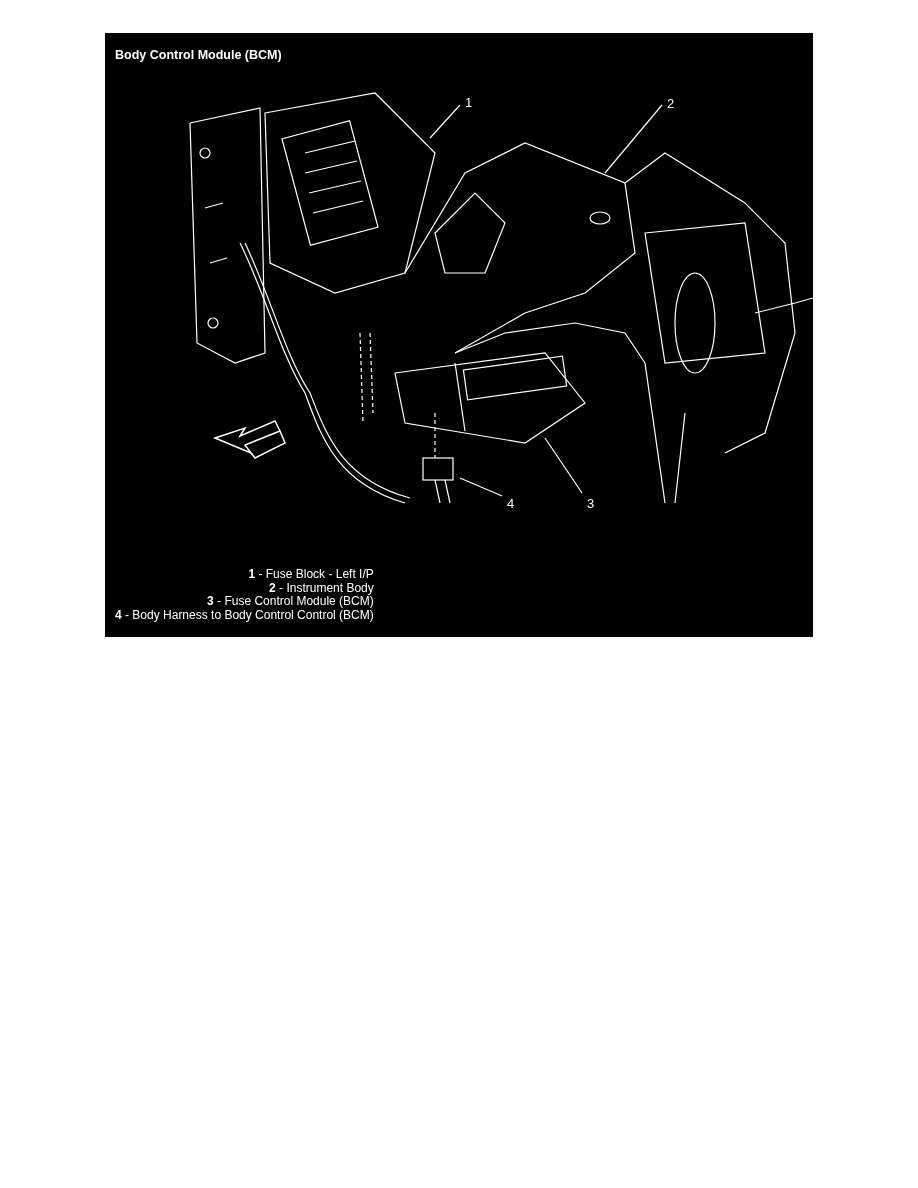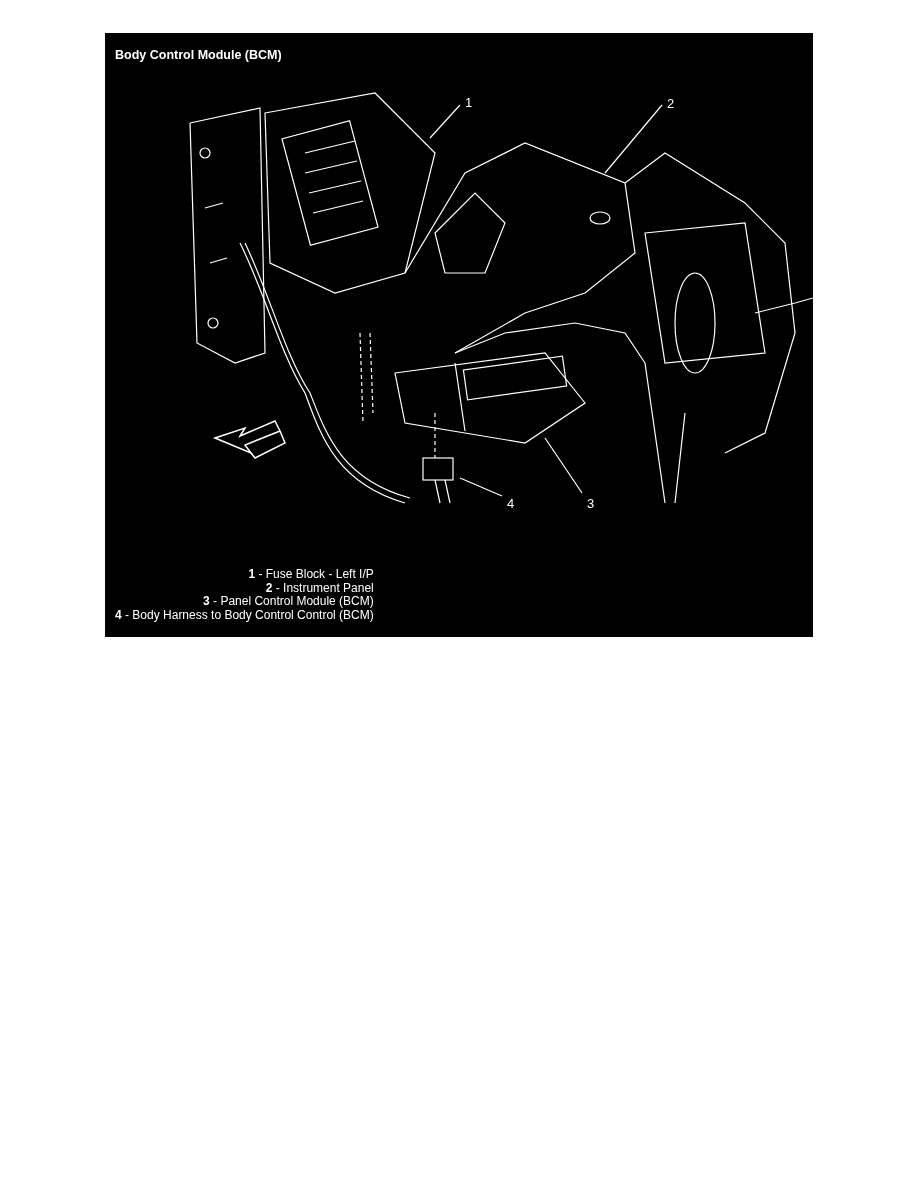--- a/index.html
+++ b/index.html
@@ -77,17 +77,17 @@
     </g>
   </svg>
 
   <div class="callout" style="left:360px; top:62px;">1</div>
   <div class="callout" style="left:562px; top:63px;">2</div>
   <div class="callout" style="left:482px; top:463px;">3</div>
   <div class="callout" style="left:402px; top:463px;">4</div>
 
   <div class="legend">
     <div><span class="num">1</span><span> - Fuse Block - Left I/P</span></div>
-    <div><span class="num">2</span><span> - Instrument Panel</span></div>
-    <div><span class="num">3</span><span> - Panel Control Module (BCM)</span></div>
+    <div><span class="num">2</span><span> - Instrument Body</span></div>
+    <div><span class="num">3</span><span> - Fuse Control Module (BCM)</span></div>
     <div><span class="num">4</span><span> - Body Harness to Body Control Control (BCM)</span></div>
   </div>
 </div>
 
 </body></html>

